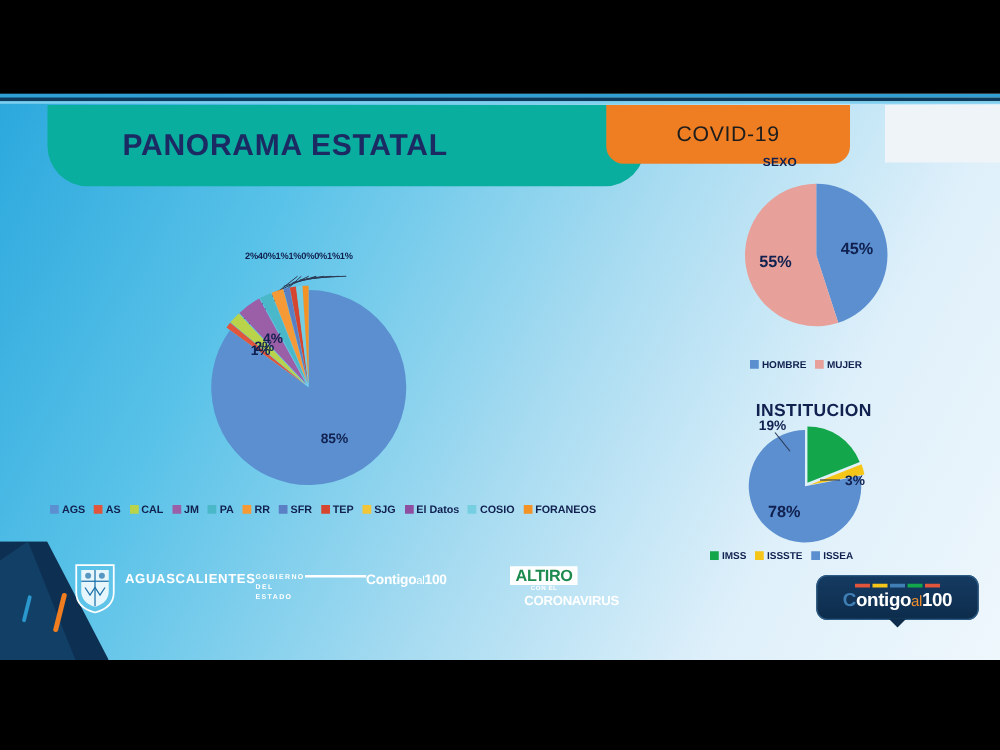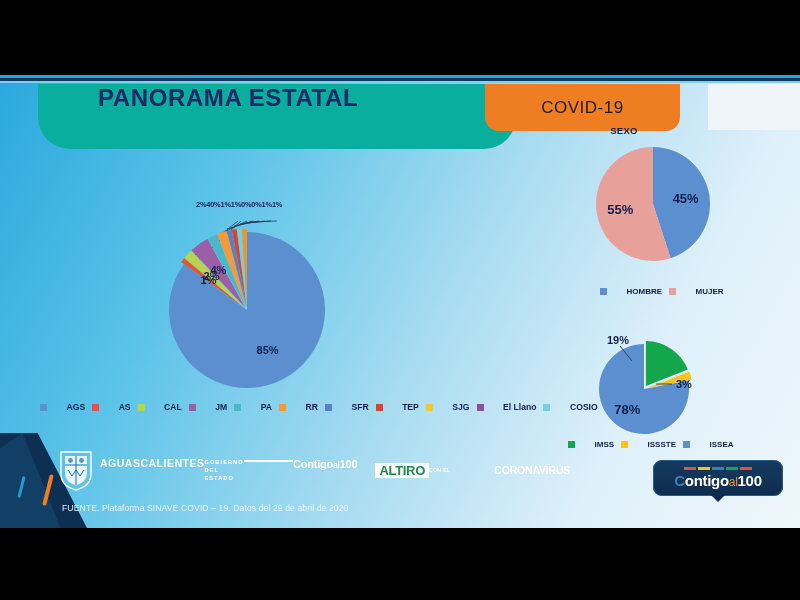--- a/index.html
+++ b/index.html
@@ -12,21 +12,21 @@
   #slide{position:absolute;left:0;top:75px;width:800px;height:453px;overflow:hidden;
          background:linear-gradient(118deg,#2ba8dd 0%,#59c2e8 26%,#a9dcf1 55%,#dff0fa 78%,#eef7fc 100%);}
 
   .topline1{position:absolute;left:0;top:0;width:800px;height:3px;background:#2f9fd4;}
   .topline2{position:absolute;left:0;top:3px;width:800px;height:3px;background:#0c3a5c;}
   .topline3{position:absolute;left:0;top:6px;width:800px;height:2px;background:#7fd0ee;}
 
   
   #title-banner{position:absolute;left:38px;top:9px;width:478px;height:65px;
        background:#0aae9e;border-radius:0 0 32px 32px;
-       display:flex;}
+       display:flex;align-items:center;}
   #title-banner .txt{margin-left:60px;color:#1b2a63;font-weight:bold;
        font-size:24px;letter-spacing:.6px;}
 
   
   #covid-tab{position:absolute;left:485px;top:9px;width:195px;height:47px;
        background:#ef7e22;border-radius:0 0 14px 14px;
        display:flex;align-items:center;justify-content:center;
        color:#1d1d1d;font-size:17px;letter-spacing:.5px;}
 
   
@@ -54,40 +54,40 @@
   .slice-label{fill:#10204f;font-family:"Liberation Sans",sans-serif;font-weight:bold;}
 
   
   #muni-callouts{position:absolute;left:196px;top:125px;font-size:7.4px;
      font-weight:bold;color:#10204f;letter-spacing:-0.2px;white-space:nowrap;}
 
   
   .legend{position:absolute;display:flex;align-items:center;white-space:nowrap;}
   .legend .item{display:flex;align-items:center;margin-right:7px;}
   .legend .sw{width:7px;height:7px;margin-right:2.5px;display:inline-block;}
-  .legend .lb{font-size:8.6px;color:#10204f;font-weight:600;margin-left:17px;}
+  .legend .lb{font-size:8.6px;color:#10204f;font-weight:600;}
 
   #legend-muni{left:40px;top:327px;}
   #legend-sexo{left:600px;top:212px;}
   #legend-sexo .lb{font-size:8px;}
   #legend-inst{left:568px;top:365px;}
   #legend-inst .lb{font-size:8px;text-align:center;}
 
   
   #logos{position:absolute;left:58px;top:373px;display:flex;align-items:center;}
   #shield{width:36px;height:44px;position:relative;margin-right:6px;}
   #shield svg{position:absolute;left:0;top:0;}
   #gob-text{display:flex;flex-direction:row;justify-content:center;margin-right:18px;}
   #gob-text .l1{color:#fff;font-weight:bold;font-size:10.5px;letter-spacing:.5px;line-height:11px;}
   #gob-text .l2{color:#fff;font-weight:bold;font-size:5.6px;letter-spacing:1.1px;line-height:8px;}
   #gob-text .rule{height:2px;background:#fff;margin:2px 0 2px 0;width:100%;}
   #gob-text .l3{color:#fff;font-weight:bold;font-size:11px;letter-spacing:-.2px;line-height:12px;}
   #gob-text .l3 .thin{font-weight:normal;font-size:9px;}
 
-  #altiro{display:flex;flex-direction:row;align-items:center;}
+  #altiro{display:flex;flex-direction:column;align-items:center;}
   #altiro .a1{background:#fff;color:#1d8a4f;font-weight:bold;font-size:13px;
       padding:0 4px;letter-spacing:-.3px;line-height:15px;position:relative;}
   #altiro .a2{color:#fff;font-weight:bold;font-size:5px;letter-spacing:.4px;line-height:7px;}
   #altiro .a3{color:#fff;font-weight:bold;font-size:10.5px;letter-spacing:-.2px;line-height:12px;margin-left:44px;}
 
   #fuente{position:absolute;left:62px;top:428px;color:#e9f4fb;font-size:8.6px;letter-spacing:.1px;}
 
   
   #contigo{position:absolute;left:653px;top:385px;width:130px;height:36px;
      background:linear-gradient(180deg,#153b62 0%,#0d2c4c 100%);
@@ -189,21 +189,21 @@
         <span class="item">
           <span class="sw" style="background: rgb(214, 69, 47);"></span>
           <span class="lb">TEP</span>
         </span>
         <span class="item">
           <span class="sw" style="background: rgb(242, 198, 56);"></span>
           <span class="lb">SJG</span>
         </span>
         <span class="item">
           <span class="sw" style="background: rgb(142, 79, 160);"></span>
-          <span class="lb">El Llano</span>
+          <span class="lb">El Datos</span>
         </span>
         <span class="item">
           <span class="sw" style="background: rgb(118, 207, 224);"></span>
           <span class="lb">COSIO</span>
         </span>
         <span class="item">
           <span class="sw" style="background: rgb(243, 147, 37);"></span>
           <span class="lb">FORANEOS</span>
         </span>
       </div>
@@ -225,20 +225,21 @@
         <span class="item">
           <span class="sw" style="background: rgb(91, 143, 208);"></span>
           <span class="lb">HOMBRE</span>
         </span>
         <span class="item">
           <span class="sw" style="background: rgb(232, 160, 154);"></span>
           <span class="lb">MUJER</span>
         </span>
       </div>
 
+    <div class="chart-title" id="t-inst">INSTITUCION</div>
 
     <svg id="inst-svg" style="position:absolute;left:586px;top:262px;" width="150" height="105" viewBox="0 0 150 105">
       <g id="inst-slices">
           <path d="M 59.96729182248246 49.10521799003904 L 59.96729182248246 4.105217990039037 A 45 45 0 0 1 101.80723368745376 32.53961311922853 Z" fill="#13a64a"></path>
           <path d="M 61.3610278998693 51.0235311288627 L 103.20096976484061 34.45792625805219 A 45 45 0 0 1 105.5639541826603 42.59137197250509 Z" fill="#f5c518"></path>
           <path d="M 58 52 L 102.202926282791 43.56784084364239 A 45 45 0 1 1 57.99999999999999 7 Z" fill="#5b8fd0"></path>
         </g>
       <g id="inst-inner">
           <text x="41.3632338675592" y="76.6603956364481" text-anchor="middle" class="slice-label" font-size="13">78%</text>
         </g>
@@ -288,21 +289,20 @@
         <span class="rule"></span>
         <span class="l3"><b>Contigo</b><span class="thin">al</span><b>100</b></span>
       </div>
       <div id="altiro">
         <span class="a1">ALTIRO</span>
         <span class="a2">CON EL</span>
         <span class="a3">CORONAVIRUS</span>
       </div>
     </div>
 
-    <div id="fuente">FUENTE. Plataforma SINAVE COVID – 19. Datos del 29 de abril de 2020</div>
 
     <div id="contigo">
       <span class="bars">
         <i style="background:#e0553b"></i>
           <i style="background:#f5c518"></i>
           <i style="background:#3f7fb5"></i>
           <i style="background:#13a64a"></i>
           <i style="background:#e0553b"></i>
       </span>
       <span class="ct"><span class="h">C</span><span>ontigo</span><span class="al">al</span><span>100</span></span>

